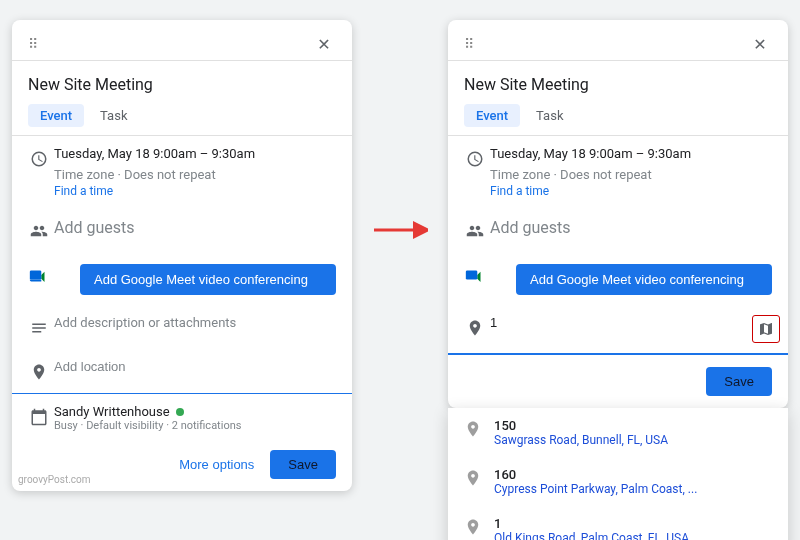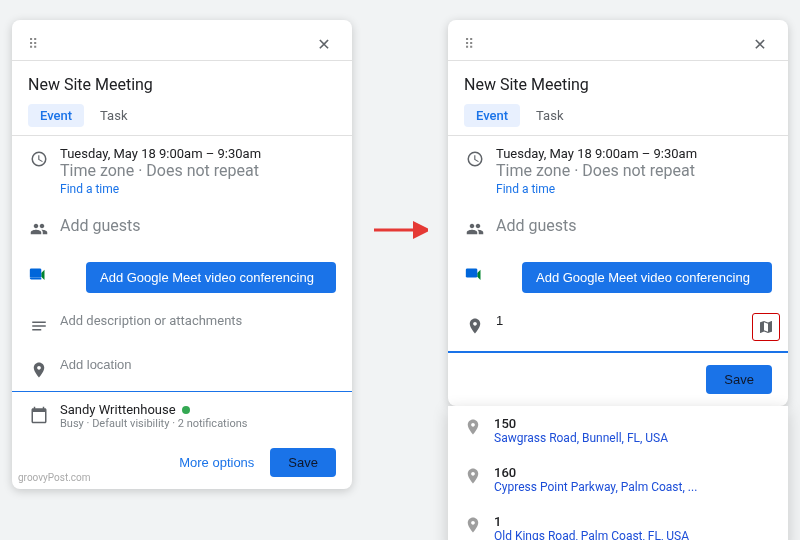--- a/index.html
+++ b/index.html
@@ -82,21 +82,21 @@
     }
     .divider {
       height: 1px;
       background: #e0e0e0;
       margin: 0;
     }
     .section-row {
       display: flex;
       align-items: flex-start;
       padding: 10px 16px;
-      gap: 10px;
+      gap: 4px;
       min-height: 38px;
     }
     .section-icon {
       width: 22px;
       height: 22px;
       flex-shrink: 0;
       display: flex;
       align-items: center;
       justify-content: center;
       margin-top: 2px;
@@ -104,23 +104,23 @@
     .section-content {
       flex: 1;
       display: flex;
       flex-direction: column;
     }
     .datetime-text {
       font-size: 13px;
       color: #202124;
     }
     .timezone-text {
-      font-size: 16px;
+      font-size: 13px;
       color: #80868b;
-      margin-top: 0;
+      margin-top: 6px;
     }
     .find-time-link {
       font-size: 12px;
       color: #1a73e8;
       cursor: pointer;
       margin-top: 2px;
       text-decoration: none;
     }
     .add-guests-text {
       font-size: 16px;

